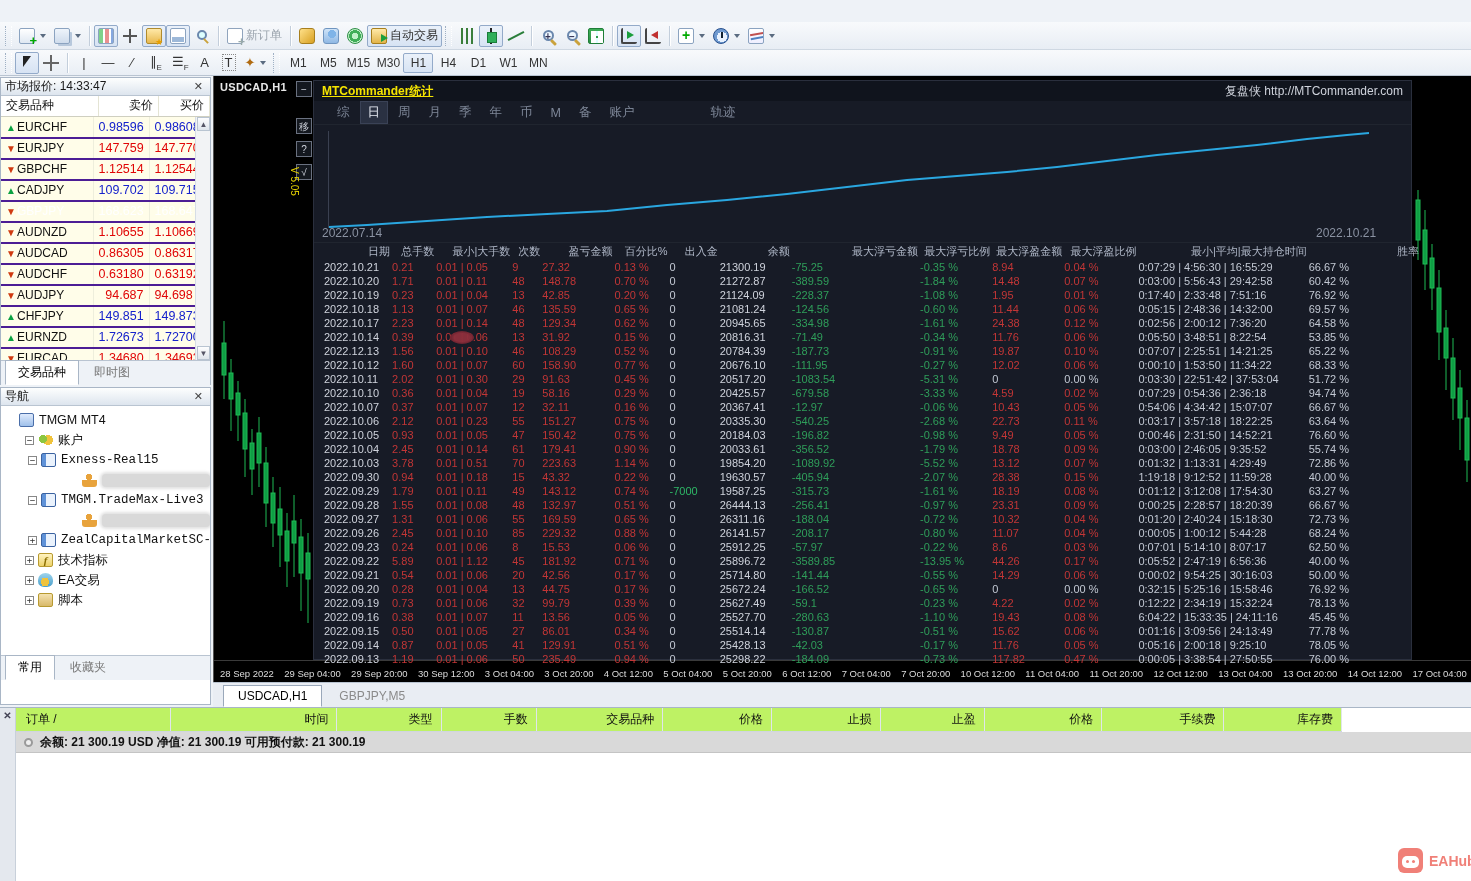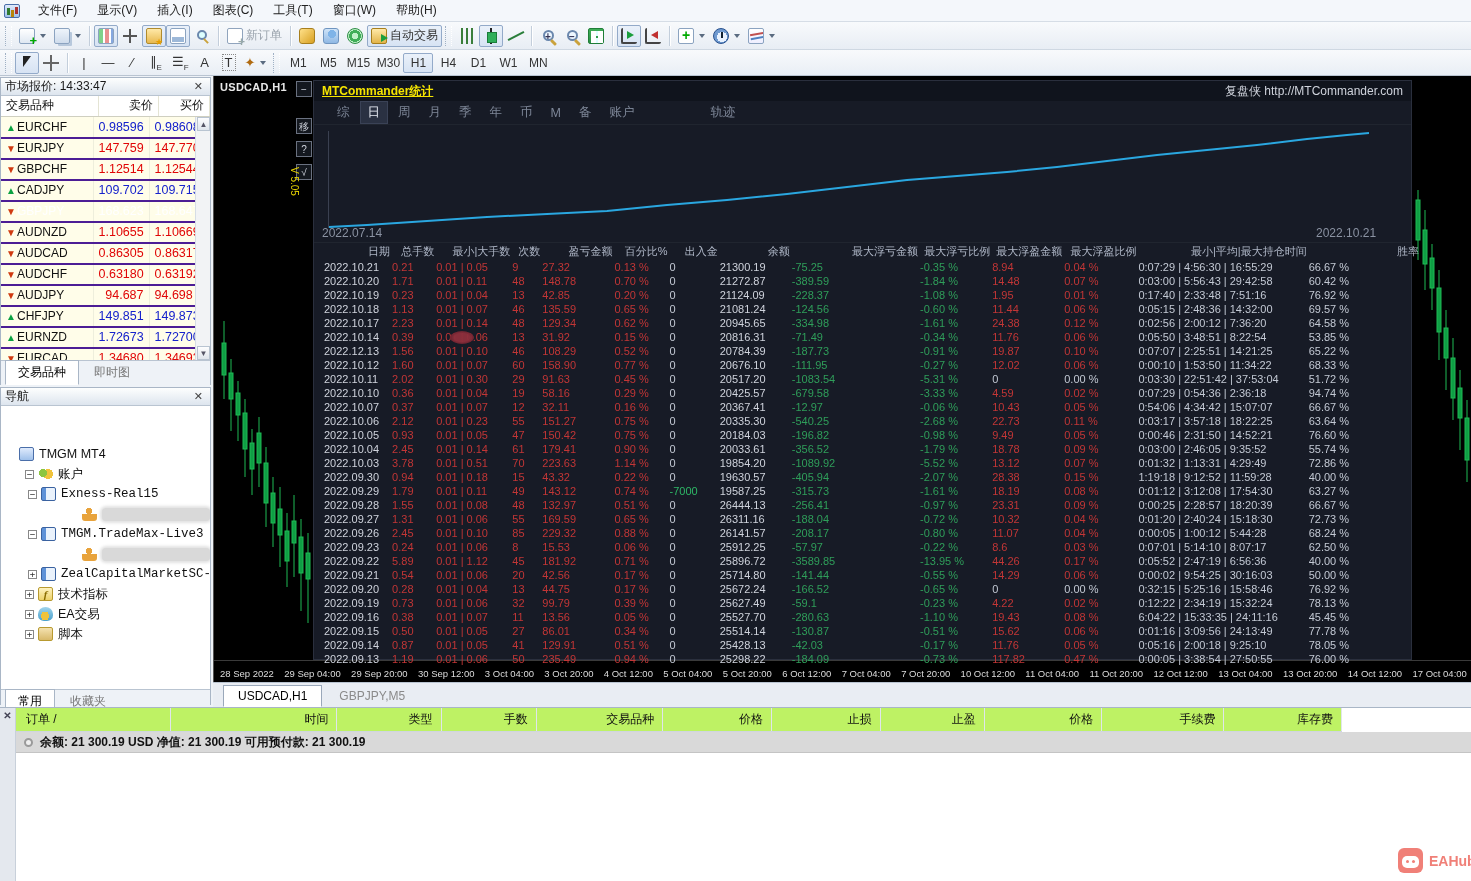--- a/index.html
+++ b/index.html
@@ -101,21 +101,21 @@
   #mw .rows-clip{height:243px;overflow:hidden;position:relative;}
   .vscroll{position:absolute;right:0;top:0;width:15px;height:100%;background:#f2f3f5;border-left:1px solid #d6dde6;}
   .vscroll .up,.vscroll .dn{position:absolute;left:1px;width:13px;height:14px;background:linear-gradient(#fdfdfe,#dfe5ec);
         border:1px solid #b9c4d1;color:#556;font-size:8px;text-align:center;line-height:13px;}
   .vscroll .up{top:0;} .vscroll .dn{bottom:0;}
   .ptabs{height:25px;background:#eef2f7;border-top:1px solid #b9c4d1;display:flex;align-items:flex-end;padding-left:4px;gap:2px;}
   .ptab{padding:3px 12px;font-size:12px;color:#777;border:1px solid transparent;}
   .ptab.active{background:#fff;border:1px solid #a9b6c6;border-bottom-color:#fff;color:#000;}
   
   #nav{top:311px;height:318px;}
-  #nav .tree{height:249px;overflow:hidden;padding-top:4px;margin-top:34px;}
+  #nav .tree{height:249px;overflow:hidden;padding-top:4px;}
   .tree-row{height:20px;display:flex;align-items:center;font-size:12.5px;white-space:nowrap;}
   .tree-row.lvl0{padding-left:5px;} .tree-row.lvl1{padding-left:24px;}
   .tree-row.lvl2{padding-left:27px;font-family:Liberation Mono, monospace;} .tree-row.lvl3{padding-left:68px;}
   .exp{width:9px;height:9px;border:1px solid #888;background:#fff;margin-right:4px;flex:0 0 9px;
        font:9px/7px "DejaVu Sans Mono",monospace;text-align:center;color:#333;}
   .exp.none{visibility:hidden;}
   .exp.plus::before{content:"+";} .exp.minus::before{content:"−";}
   .nico{width:15px;height:14px;margin-right:5px;flex:0 0 15px;border-radius:2px;position:relative;}
   .platform-icon{border:1px solid #4a6ea9;background:linear-gradient(#dfeafc,#9fc0ea);}
   .accounts-icon{background:radial-gradient(circle at 5px 6px,#8cc63f 0 4px,transparent 4px),radial-gradient(circle at 10px 7px,#f0c33c 0 5px,transparent 5px);}
@@ -192,26 +192,20 @@
   #wm .pig{width:25px;height:25px;background:#f08078;border-radius:6px;position:relative;}
   #wm .pig::before{content:"";position:absolute;left:4px;top:8px;width:17px;height:12px;background:#fff;border-radius:5px;}
   #wm .pig::after{content:"";position:absolute;left:8px;top:12px;width:3px;height:3px;border-radius:50%;background:#f08078;box-shadow:6px 0 0 #f08078;}
   #wm .t{color:#f08078;font-weight:bold;font-size:14px;}
 </style>
 </head>
 <body>
 
 <div id="app">
 
-  <div id="menubar">
-    <span class="applogo"></span>
-    <div>
-      
-    <span class="menu-item">文件(F)</span><span class="menu-item">显示(V)</span><span class="menu-item">插入(I)</span><span class="menu-item">图表(C)</span><span class="menu-item">工具(T)</span><span class="menu-item">窗口(W)</span><span class="menu-item">帮助(H)</span></div>
-  </div>
 
   <div id="toolbar1">
     <span class="grip"></span>
     <span class="tbtn">
         <span class="ic ic-chartplus"></span>
         <span class="caret"></span>
       </span>
     <span class="tbtn">
         <span class="ic ic-profiles"></span>
         <span class="caret"></span>

